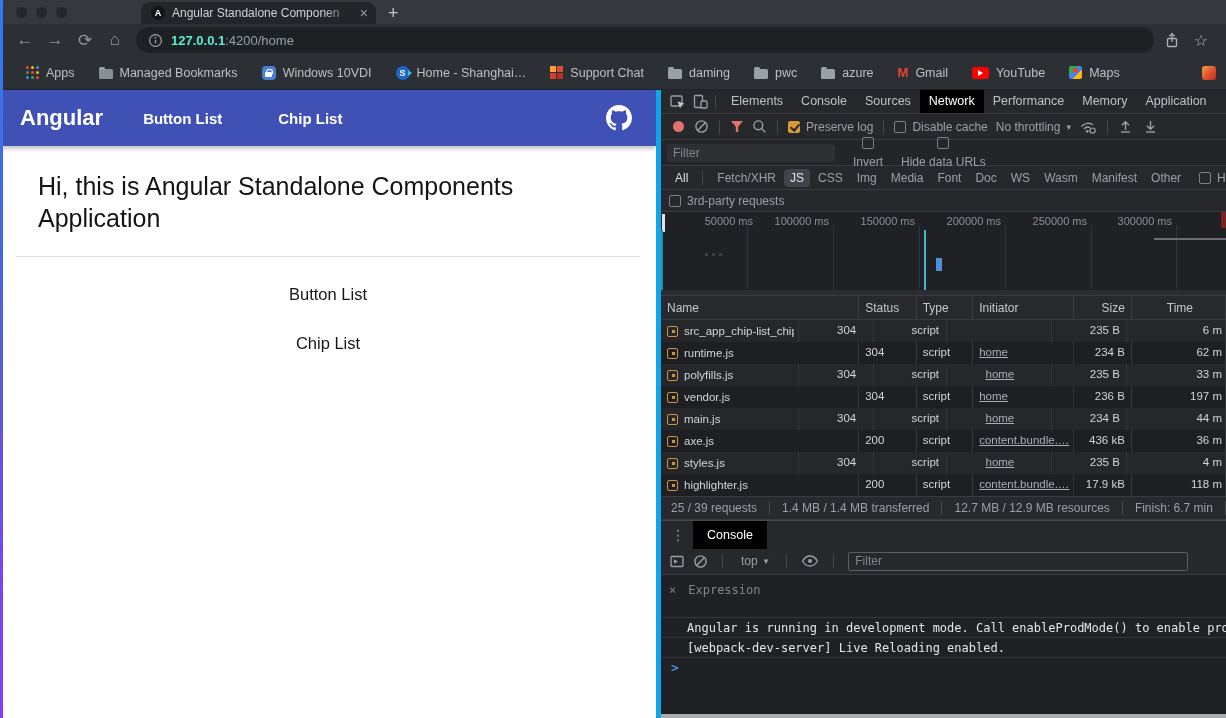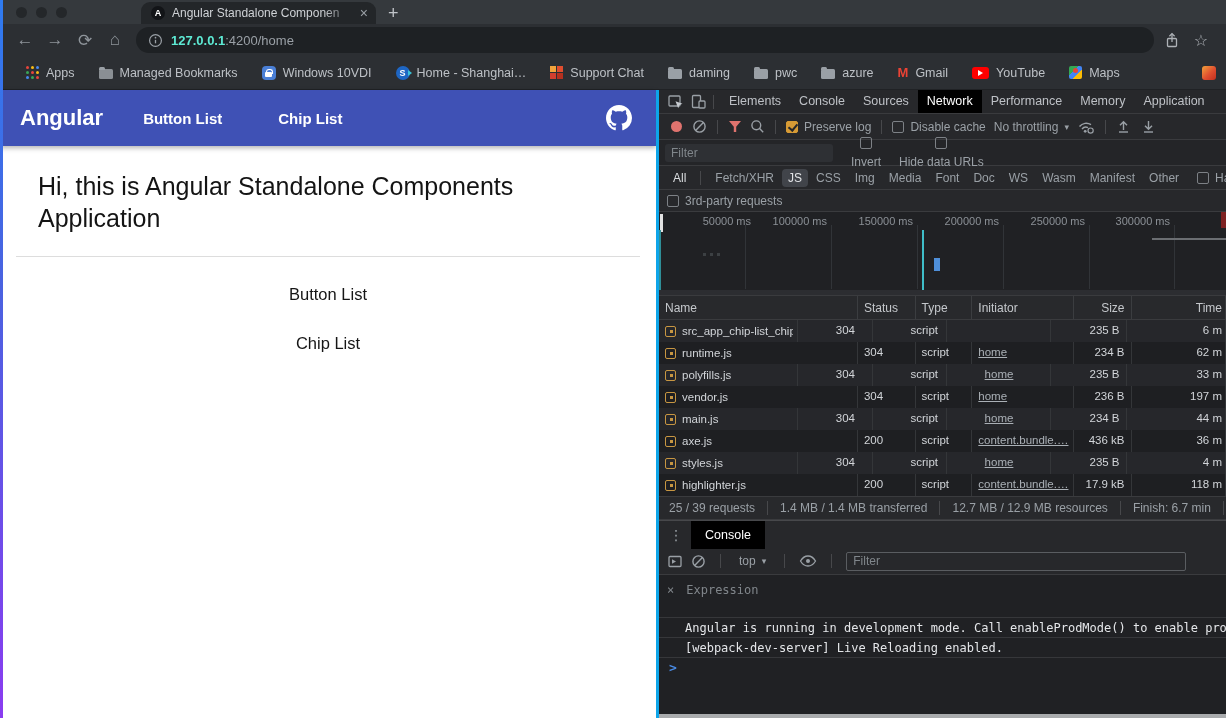--- a/index.html
+++ b/index.html
@@ -74,21 +74,21 @@
   .appnav { font-size:15px; font-weight:bold; margin-right:56px; color:#fff; text-decoration:none; }
   .gh { margin-left:auto; width:26px; height:26px; }
   .app h1 { margin:24px 20px 0 38px; font-size:25px; font-weight:400; color:#141414; line-height:32px; }
   .app hr { border:none; border-top:1px solid #ddd; margin:22px 16px 0 16px; }
   .applinks { text-align:center; }
   .applink { display:block; margin-top:28px; font-size:16.5px; color:#161616; text-decoration:none; }
   .applink + .applink { margin-top:30px; }
 
   
   .dt { position:absolute; left:656px; top:90px; width:570px; height:628px; background:#b91c1c;
-    border-left:3px solid #0ea5e9; color:#9aa0a6; font-size:12px; overflow:hidden; }
+    border-left:5px solid #0ea5e9; color:#9aa0a6; font-size:12px; overflow:hidden; }
   .dt-row { display:flex; align-items:center; border-bottom:1px solid #3a3b3e; background:#27282b; }
   .vsep { width:1px; height:14px; background:#47484b; margin:0 6px; flex:none; }
   svg.i { flex:none; }
 
   .dt-tabs { height:24px; padding-left:8px; }
   .dt-tab { padding:0 9px; line-height:23px; color:#bec1c6; font-size:12.5px; white-space:nowrap; }
   .dt-tab.active { background:#000; color:#fff; }
 
   .net-toolbar { height:26px; padding:0 6px; gap:4px; }
   .rec { width:11px; height:11px; border-radius:50%; background:#e0736e; margin:0 6px; flex:none; }
@@ -419,21 +419,21 @@
       <div class="red-bar"></div>
       <div class="tl-foot"></div>
     </div>
 
     <div class="thead">
       <span class="th c-name">Name</span>
       <span class="th c-status">Status</span>
       <span class="th c-type">Type</span>
       <span class="th c-init">Initiator</span>
       <span class="th c-size" style="text-align:right;padding-left:6px">Size</span>
-      <span class="th c-time" style="text-align:right;padding-left:6px">Time</span>
+      <span class="th c-time" style="text-align:center;padding-left:6px">Time</span>
     </div>
 
     <div class="trow odd">
       <span class="td c-name">
           <i class="jsic"></i>
           <span style="overflow:hidden;white-space:nowrap">src_app_chip-list_chip-list_com…</span>
         </span>
       <span class="td c-status">304</span>
       <span class="td c-type">script</span>
       <span class="td c-init"></span>

